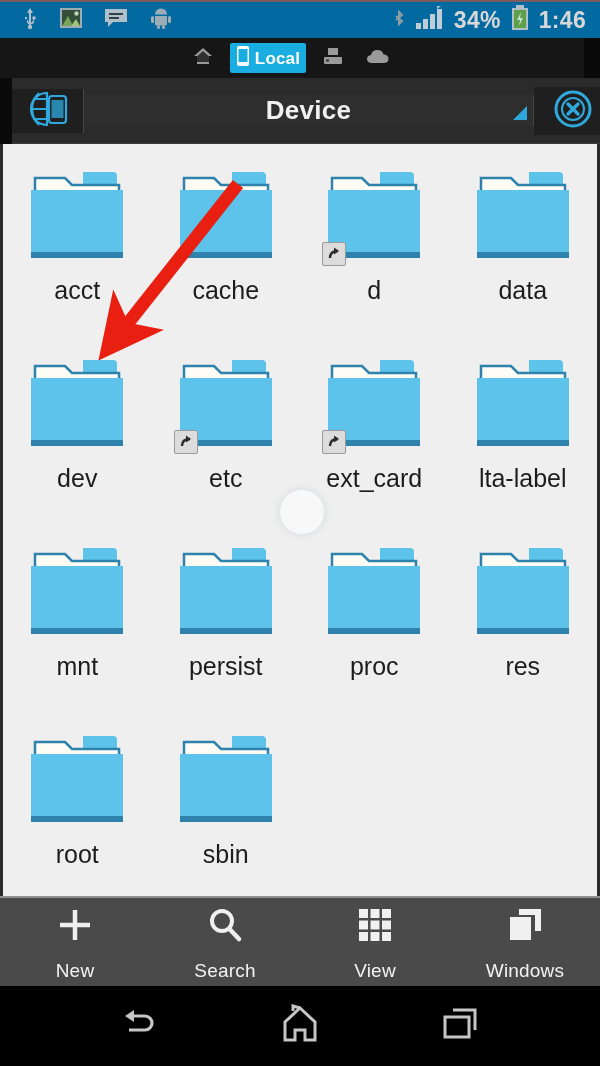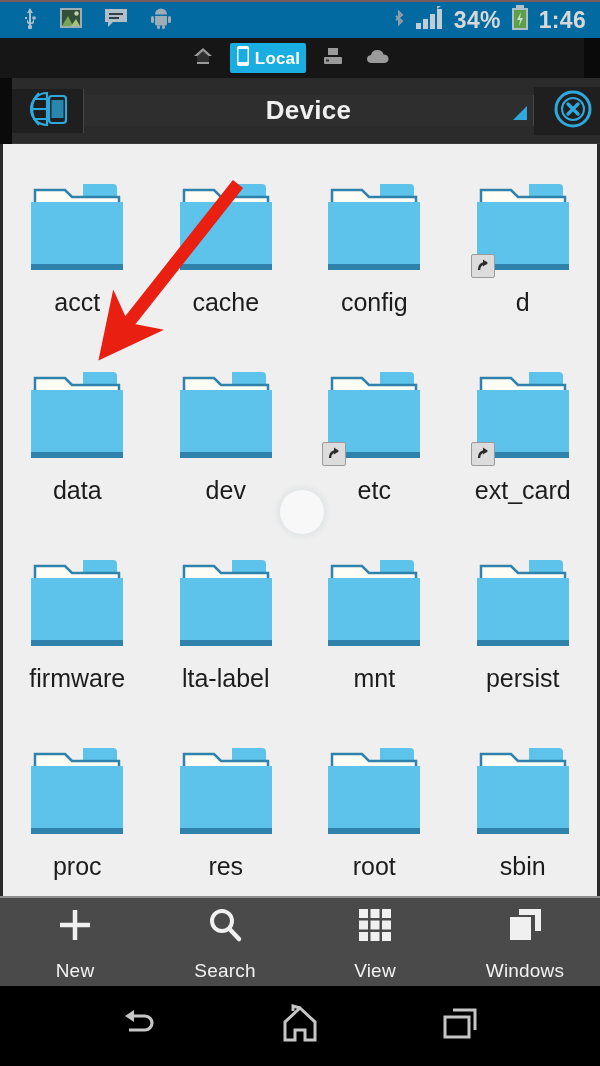--- a/index.html
+++ b/index.html
@@ -90,21 +90,21 @@
     background: #efefef;
     border-left: 3px solid #2a2a2a;
     border-right: 3px solid #2a2a2a;
     overflow: hidden;
   }
   #grid {
     position: relative;
     display: grid;
     grid-template-columns: repeat(4, 1fr);
     grid-auto-rows: 188px;
-    padding-top: 20px;
+    padding-top: 8px;
   }
   .cell {
     display: flex; flex-direction: column;
     align-items: center; justify-content: flex-start;
     padding-top: 16px;
   }
   .folder-wrap { position: relative; width: 112px; height: 100px; }
   .fname {
     margin-top: 10px;
     font-size: 25px; color: #1c1c1c;
@@ -323,29 +323,20 @@
               <rect x="10" y="84" width="92" height="6" fill="#2e82ab"></rect>
             </svg></div>
           <div class="fname">cache</div>
         </div>
         <div class="cell">
           <div class="folder-wrap"><svg width="112" height="100" viewBox="0 0 112 100">
               <path d="M62 4 H92 a4 4 0 0 1 4 4 V16 H62 Z" fill="#5dc3ea"></path>
               <path d="M14 10 H44 l7 7 H98 V24 H14 Z" fill="#fdfdf6" stroke="#2e82ab" stroke-width="2.5"></path>
               <path d="M10 22 H102 V84 H10 Z" fill="#5dc3ea"></path>
               <rect x="10" y="84" width="92" height="6" fill="#2e82ab"></rect>
-            </svg></div>
-          <div class="fname">config</div>
-        </div>
-        <div class="cell">
-          <div class="folder-wrap"><svg width="112" height="100" viewBox="0 0 112 100">
-              <path d="M62 4 H92 a4 4 0 0 1 4 4 V16 H62 Z" fill="#5dc3ea"></path>
-              <path d="M14 10 H44 l7 7 H98 V24 H14 Z" fill="#fdfdf6" stroke="#2e82ab" stroke-width="2.5"></path>
-              <path d="M10 22 H102 V84 H10 Z" fill="#5dc3ea"></path>
-              <rect x="10" y="84" width="92" height="6" fill="#2e82ab"></rect>
             </svg><span class="shortcut-badge">
               <svg width="16" height="16" viewBox="0 0 16 16">
                 <path d="M4 12 q0 -7 8 -7" fill="none" stroke="#2b2b2b" stroke-width="2.4"></path>
                 <path d="M8 1.5 L13 5 L8 8.5 Z" fill="#2b2b2b"></path>
               </svg>
             </span></div>
           <div class="fname">d</div>
         </div>
         <div class="cell">
           <div class="folder-wrap"><svg width="112" height="100" viewBox="0 0 112 100">
@@ -385,29 +376,20 @@
               <path d="M14 10 H44 l7 7 H98 V24 H14 Z" fill="#fdfdf6" stroke="#2e82ab" stroke-width="2.5"></path>
               <path d="M10 22 H102 V84 H10 Z" fill="#5dc3ea"></path>
               <rect x="10" y="84" width="92" height="6" fill="#2e82ab"></rect>
             </svg><span class="shortcut-badge">
               <svg width="16" height="16" viewBox="0 0 16 16">
                 <path d="M4 12 q0 -7 8 -7" fill="none" stroke="#2b2b2b" stroke-width="2.4"></path>
                 <path d="M8 1.5 L13 5 L8 8.5 Z" fill="#2b2b2b"></path>
               </svg>
             </span></div>
           <div class="fname">ext_card</div>
-        </div>
-        <div class="cell">
-          <div class="folder-wrap"><svg width="112" height="100" viewBox="0 0 112 100">
-              <path d="M62 4 H92 a4 4 0 0 1 4 4 V16 H62 Z" fill="#5dc3ea"></path>
-              <path d="M14 10 H44 l7 7 H98 V24 H14 Z" fill="#fdfdf6" stroke="#2e82ab" stroke-width="2.5"></path>
-              <path d="M10 22 H102 V84 H10 Z" fill="#5dc3ea"></path>
-              <rect x="10" y="84" width="92" height="6" fill="#2e82ab"></rect>
-            </svg></div>
-          <div class="fname">firmware</div>
         </div>
         <div class="cell">
           <div class="folder-wrap"><svg width="112" height="100" viewBox="0 0 112 100">
               <path d="M62 4 H92 a4 4 0 0 1 4 4 V16 H62 Z" fill="#5dc3ea"></path>
               <path d="M14 10 H44 l7 7 H98 V24 H14 Z" fill="#fdfdf6" stroke="#2e82ab" stroke-width="2.5"></path>
               <path d="M10 22 H102 V84 H10 Z" fill="#5dc3ea"></path>
               <rect x="10" y="84" width="92" height="6" fill="#2e82ab"></rect>
             </svg></div>
           <div class="fname">lta-label</div>
         </div>

